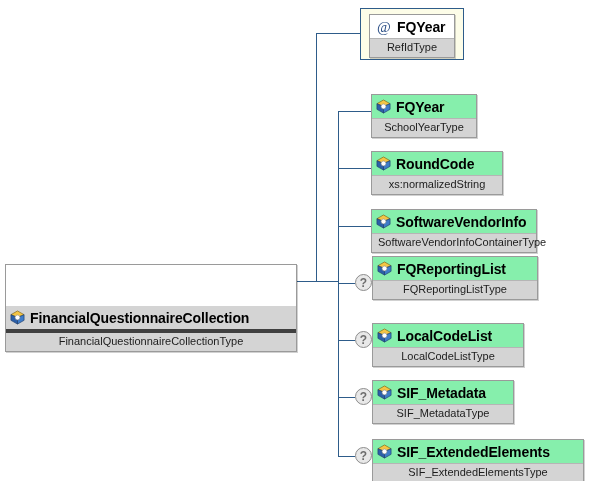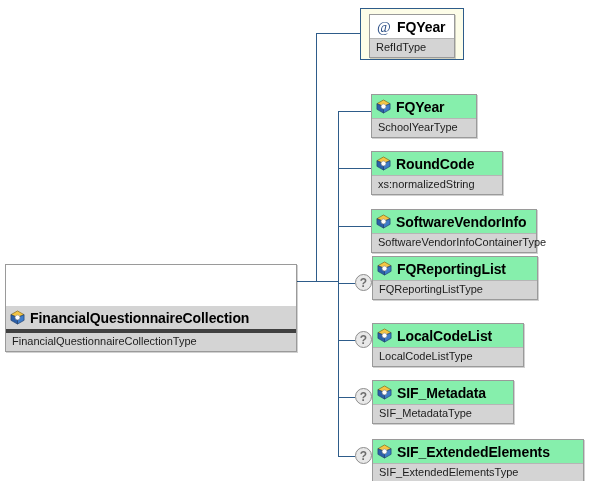--- a/index.html
+++ b/index.html
@@ -45,20 +45,21 @@
     box-sizing: border-box;
   }
   .node .type-row {
     background: #d4d4d4;
     color: #1c1c1c;
     font-size: 11px;
     line-height: 13px;
     padding: 2px 6px 3px 6px;
     border-top: 1px solid #b5b5b5;
     white-space: nowrap;
+    text-align: center;
   }
   .node .label {
     font-size: 14px;
     font-weight: bold;
     color: #000000;
     white-space: nowrap;
     letter-spacing: -0.1px;
   }
 
   

